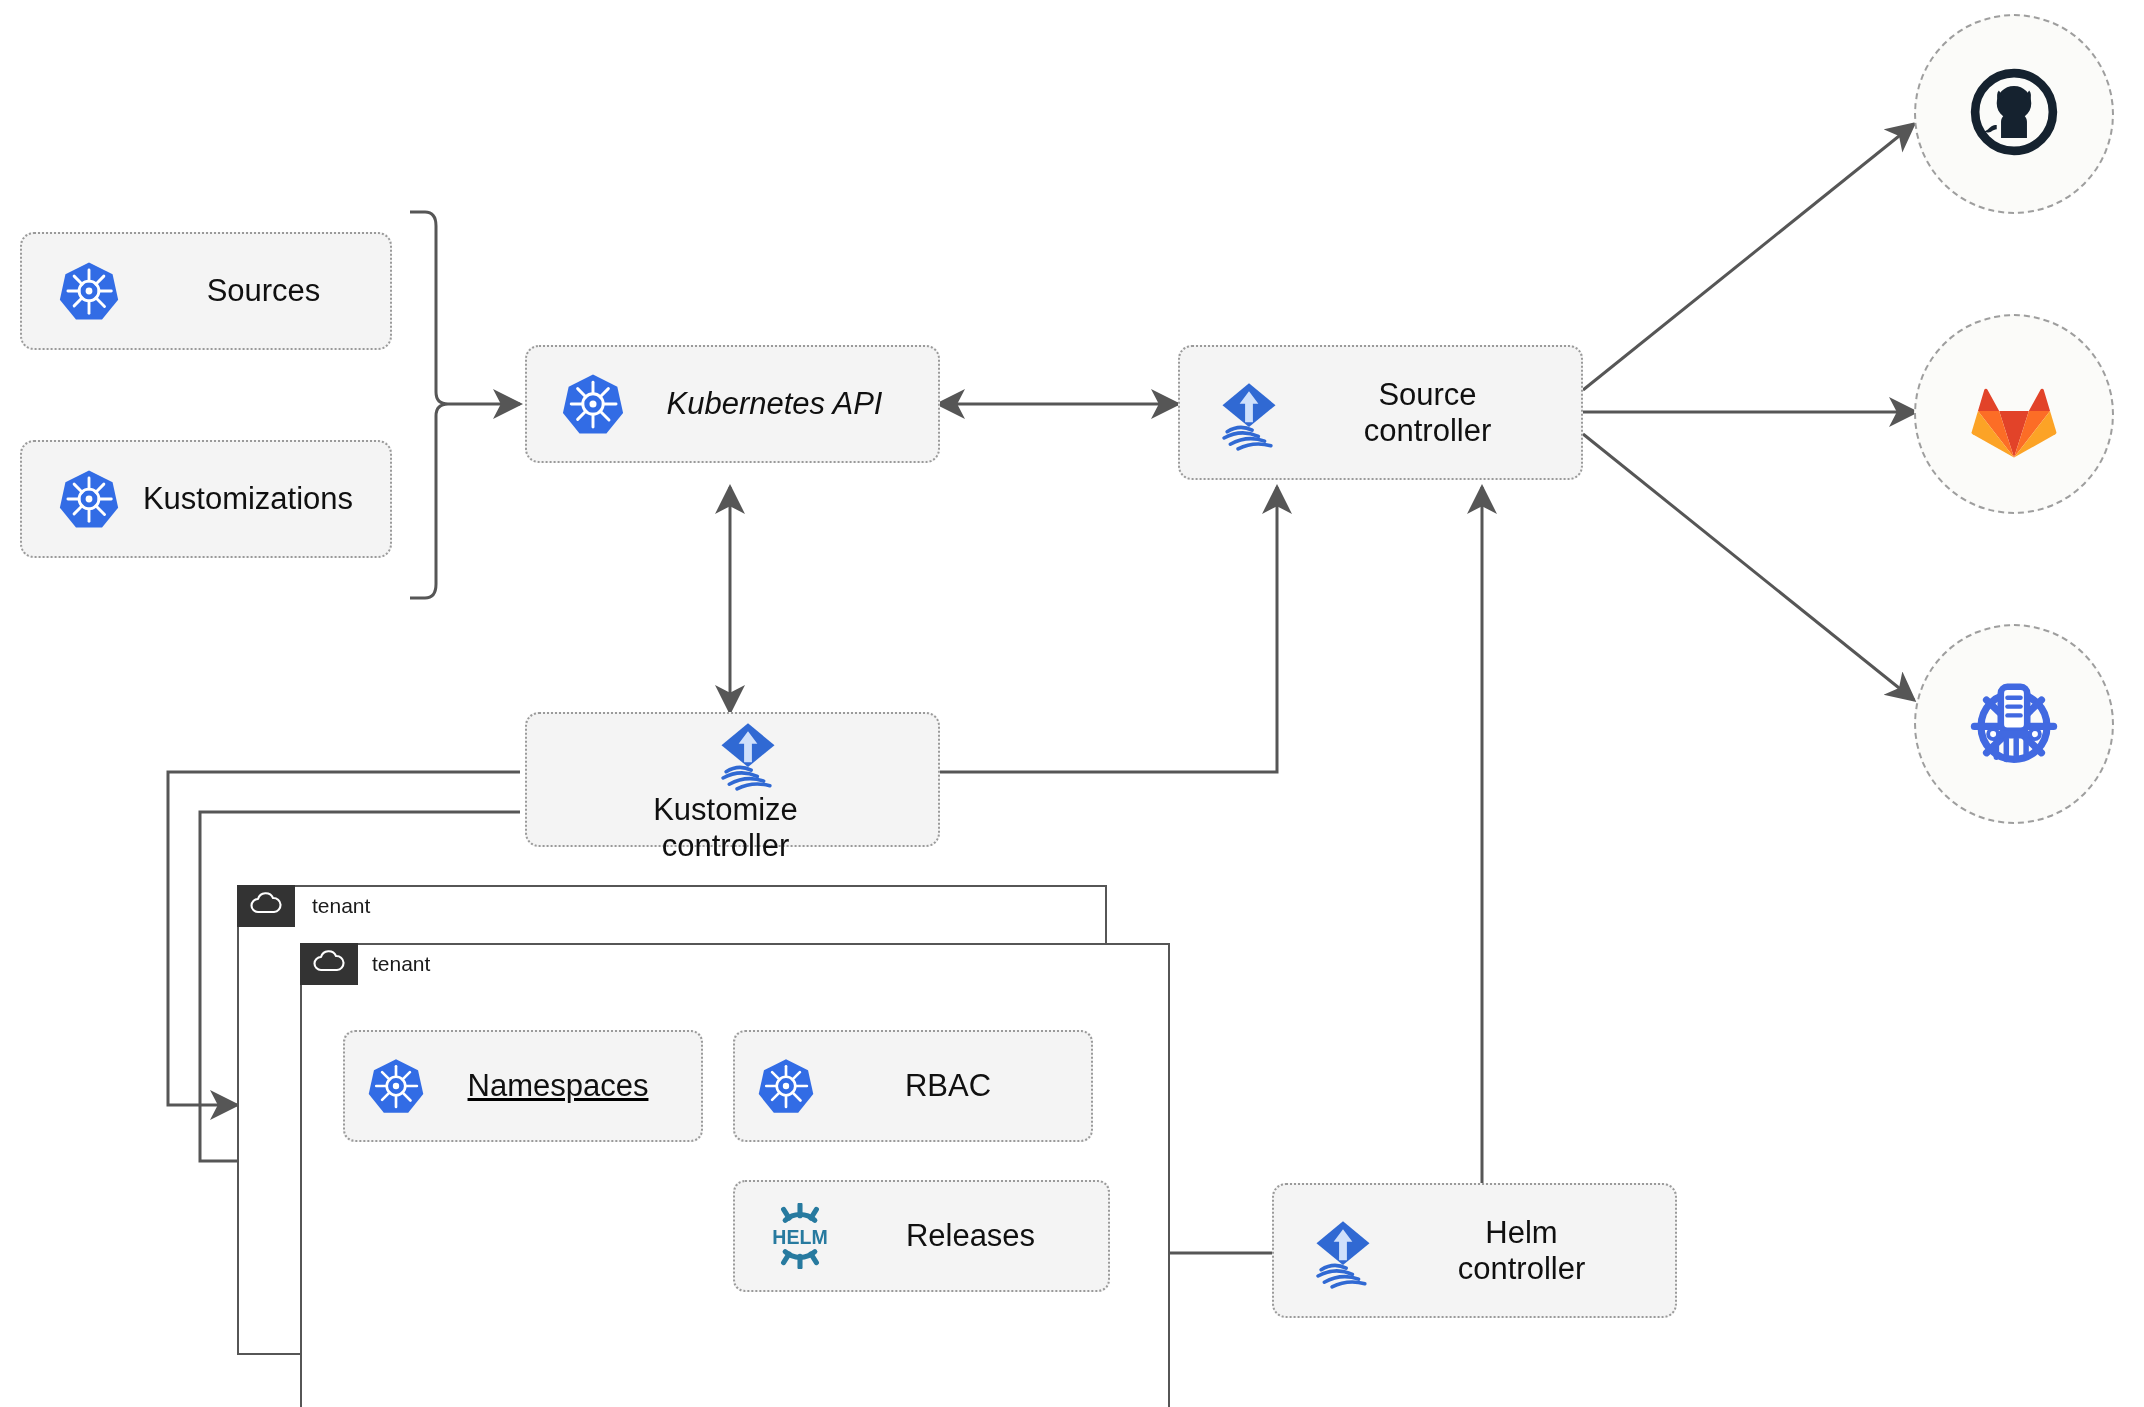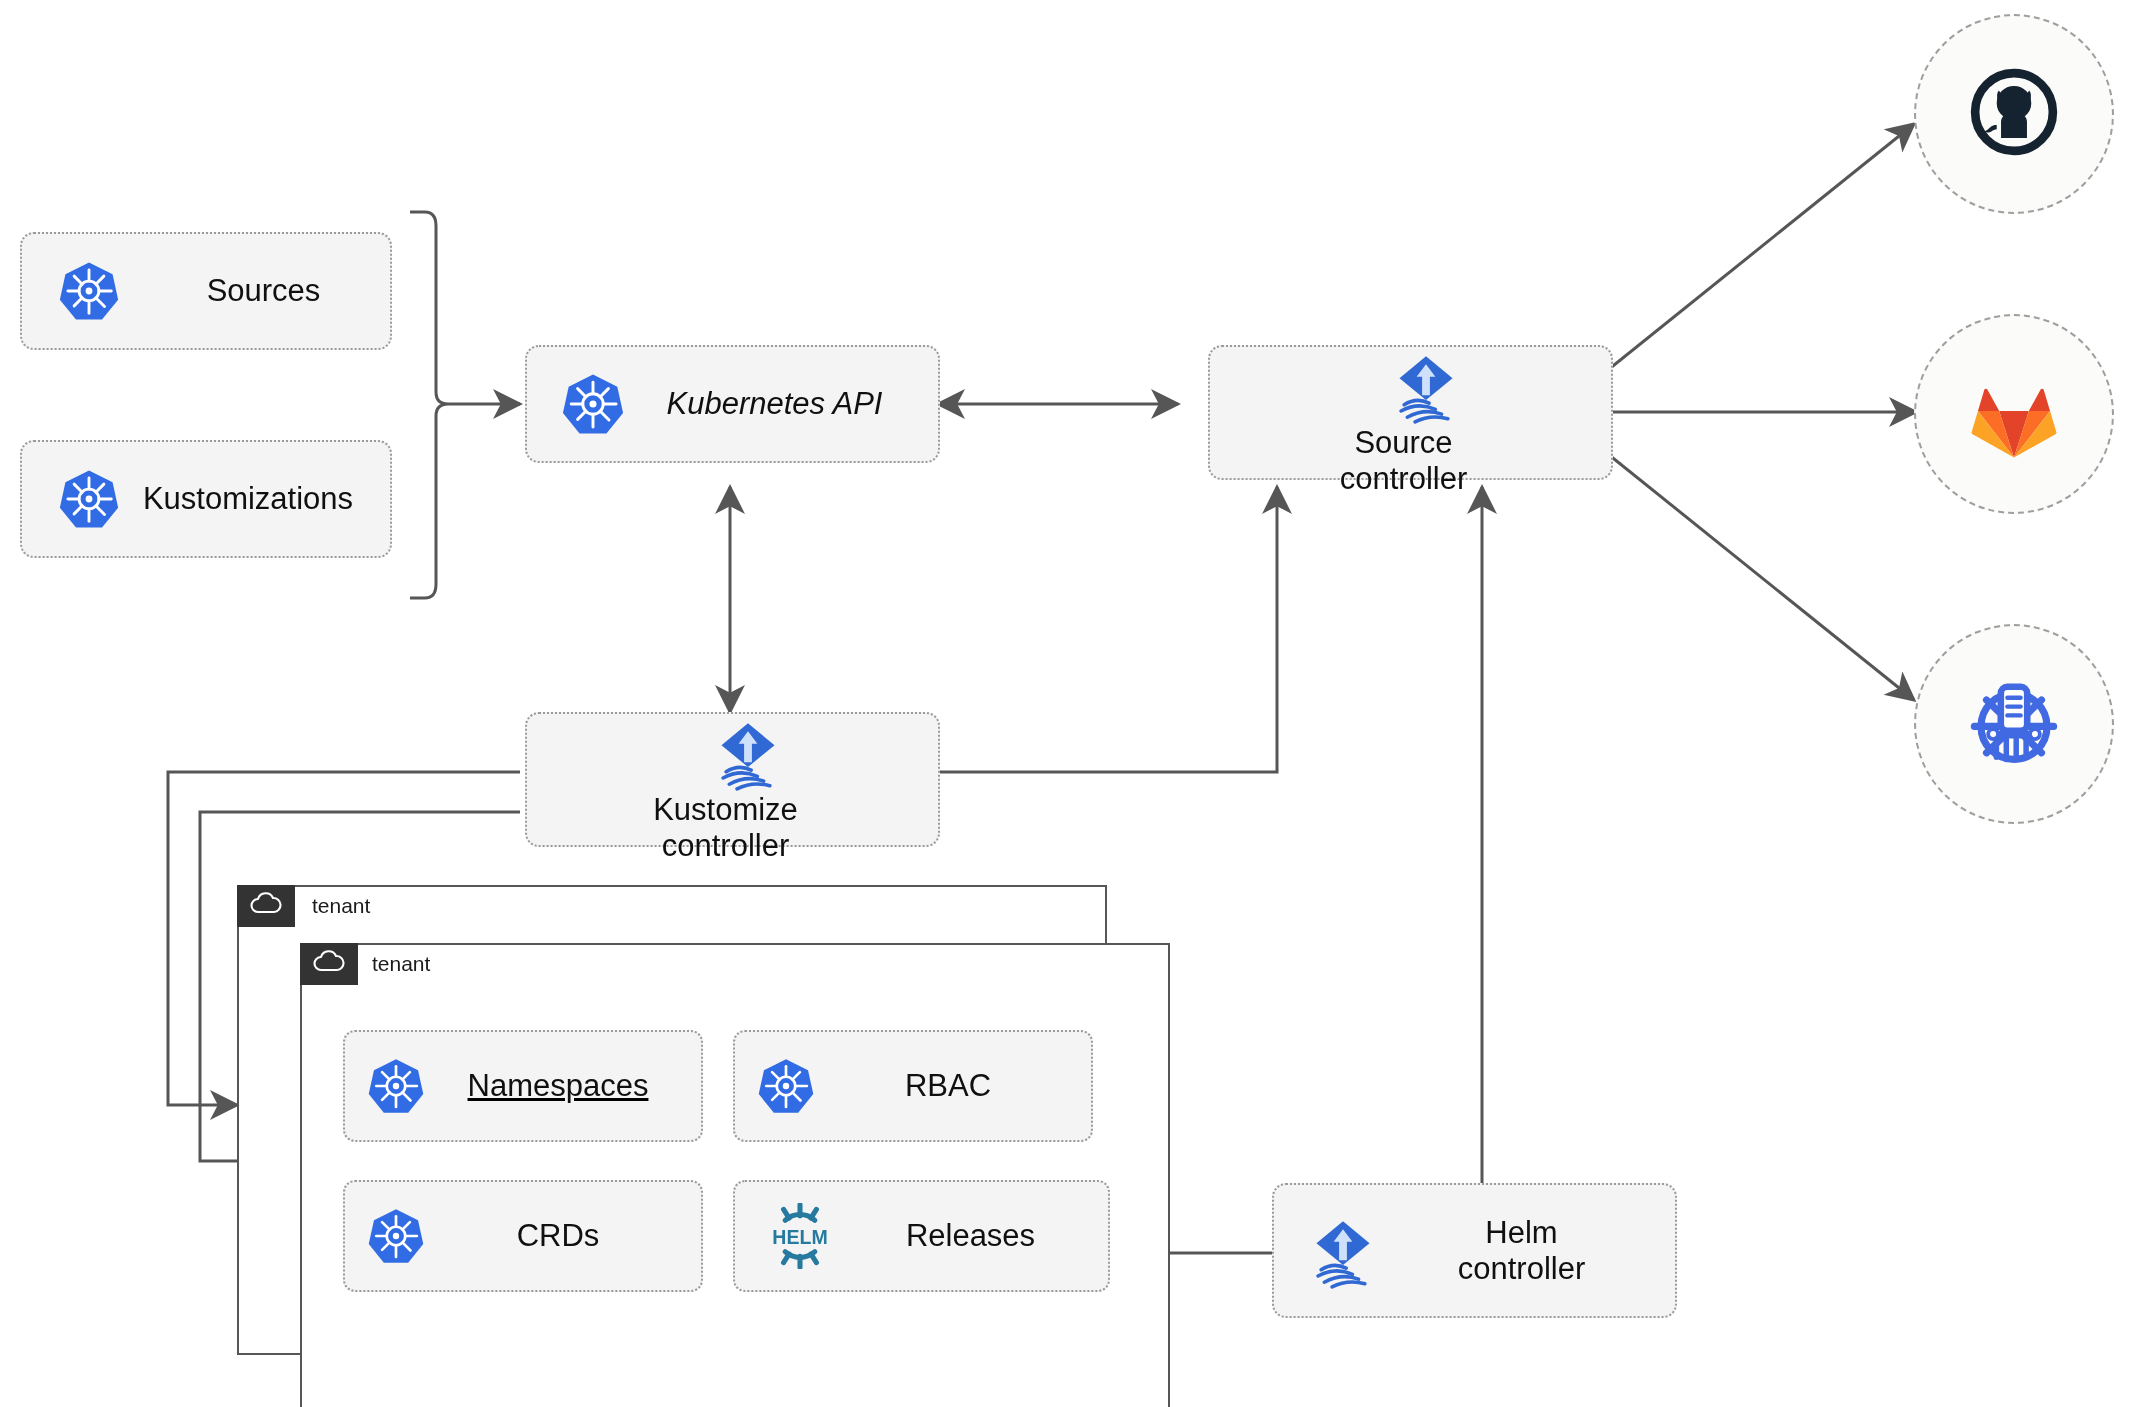--- a/index.html
+++ b/index.html
@@ -224,21 +224,21 @@
           <line x1="61" y1="61" x2="75" y2="75"></line>
           <line x1="74" y1="26" x2="61" y2="39"></line>
           <line x1="39" y1="61" x2="26" y2="74"></line>
         </g>
         <circle cx="50" cy="50" r="5.5" fill="#ffffff"></circle>
       </svg>
     </span>
     <span class="lbl">Kubernetes API</span>
   </div>
 
-  <div class="node" style="left:1208px; top:345px; width:405px; height:135px;flex-direction:column;">
+  <div class="node" style="left:1178px; top:345px; width:405px; height:135px;">
     <span class="ico" style="margin-left:30px;">
       <svg width="78" height="78" viewBox="0 0 100 100">
         <polygon points="50,12 84,40 50,68 16,40" fill="#3069D3"></polygon>
         <path d="M50,22 L62,38 L55,38 L55,62 L45,62 L45,38 L38,38 Z" fill="#cfe0fb"></path>
         <g stroke="#3069D3" stroke-width="4.6" fill="none" stroke-linecap="round">
           <path d="M22,74 Q38,64 54,72"></path>
           <path d="M18,82 Q40,70 62,80"></path>
           <path d="M26,90 Q48,78 70,86"></path>
           <path d="M36,96 Q56,86 78,92"></path>
         </g>
@@ -396,40 +396,20 @@
           <line x1="61" y1="61" x2="75" y2="75"></line>
           <line x1="74" y1="26" x2="61" y2="39"></line>
           <line x1="39" y1="61" x2="26" y2="74"></line>
         </g>
         <circle cx="50" cy="50" r="5.5" fill="#ffffff"></circle>
       </svg>
     </span>
     <span class="lbl">RBAC</span>
   </div>
 
-  <div class="sub-node" style="left:343px; top:1180px; width:360px; height:112px;">
-    <span class="ico">
-      <svg width="58" height="58" viewBox="0 0 100 100">
-        <polygon points="50,4 88,23 97,64 71,96 29,96 3,64 12,23" fill="#326CE5"></polygon>
-        <g fill="none" stroke="#ffffff" stroke-width="4.6" stroke-linecap="round">
-          <circle cx="50" cy="50" r="16"></circle>
-          <line x1="50" y1="16" x2="50" y2="34"></line>
-          <line x1="50" y1="66" x2="50" y2="86"></line>
-          <line x1="16" y1="50" x2="34" y2="50"></line>
-          <line x1="66" y1="50" x2="86" y2="50"></line>
-          <line x1="26" y1="26" x2="39" y2="39"></line>
-          <line x1="61" y1="61" x2="75" y2="75"></line>
-          <line x1="74" y1="26" x2="61" y2="39"></line>
-          <line x1="39" y1="61" x2="26" y2="74"></line>
-        </g>
-        <circle cx="50" cy="50" r="5.5" fill="#ffffff"></circle>
-      </svg>
-    </span>
-    <span class="lbl">CRDs</span>
-  </div>
 
   <div class="sub-node" style="left:733px; top:1180px; width:377px; height:112px;">
     <span class="ico">
       <svg width="86" height="66" viewBox="0 0 110 84">
         <g stroke="#277A9F" stroke-width="6.5" fill="none" stroke-linecap="round">
           <path d="M36,22 a28,28 0 0 1 38,0"></path>
           <path d="M36,62 a28,28 0 0 0 38,0"></path>
           <line x1="55" y1="2" x2="55" y2="16"></line>
           <line x1="55" y1="68" x2="55" y2="82"></line>
           <line x1="34" y1="8" x2="41" y2="19"></line>

